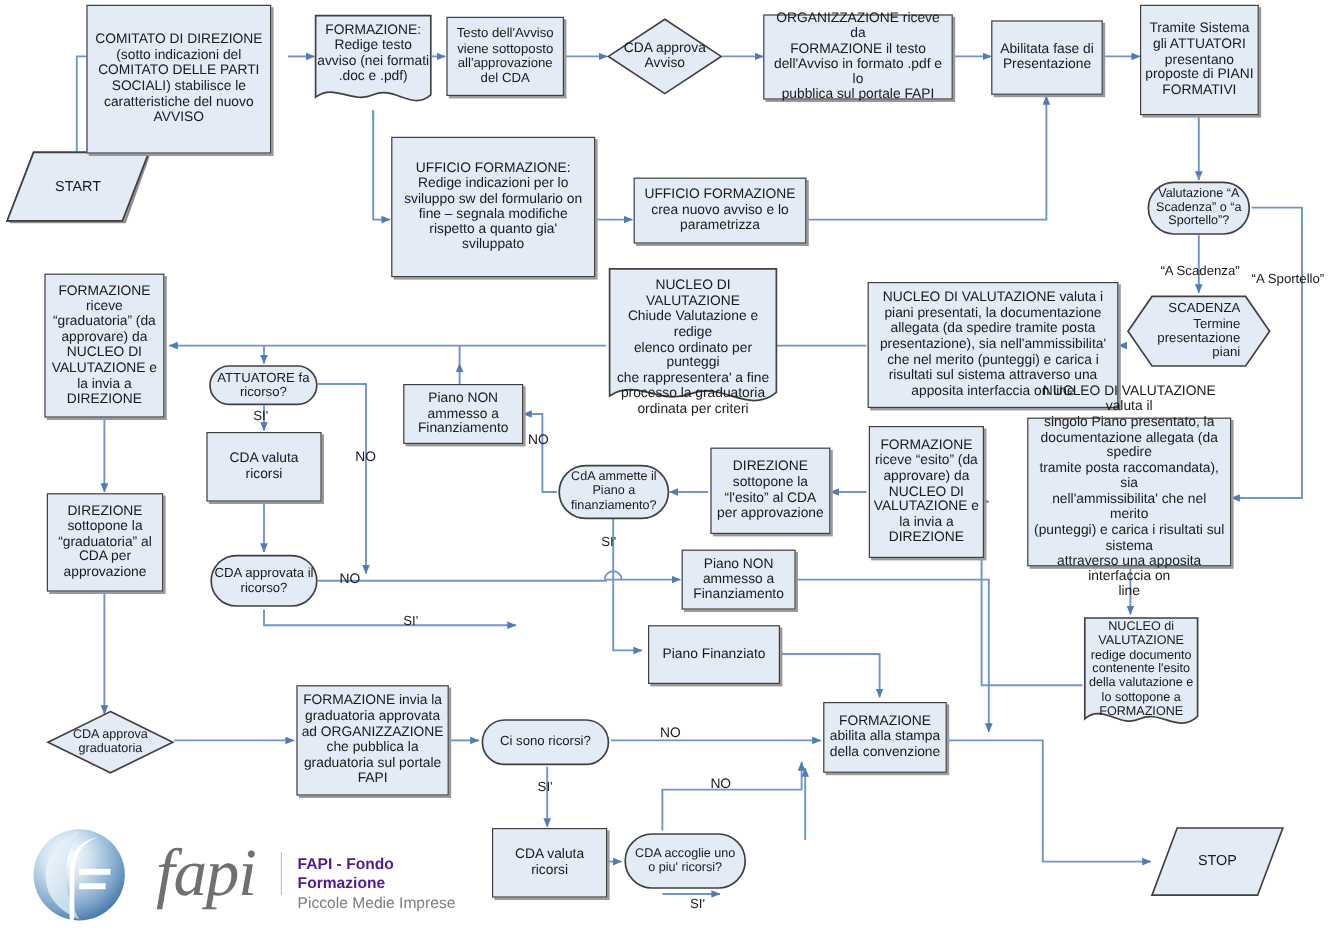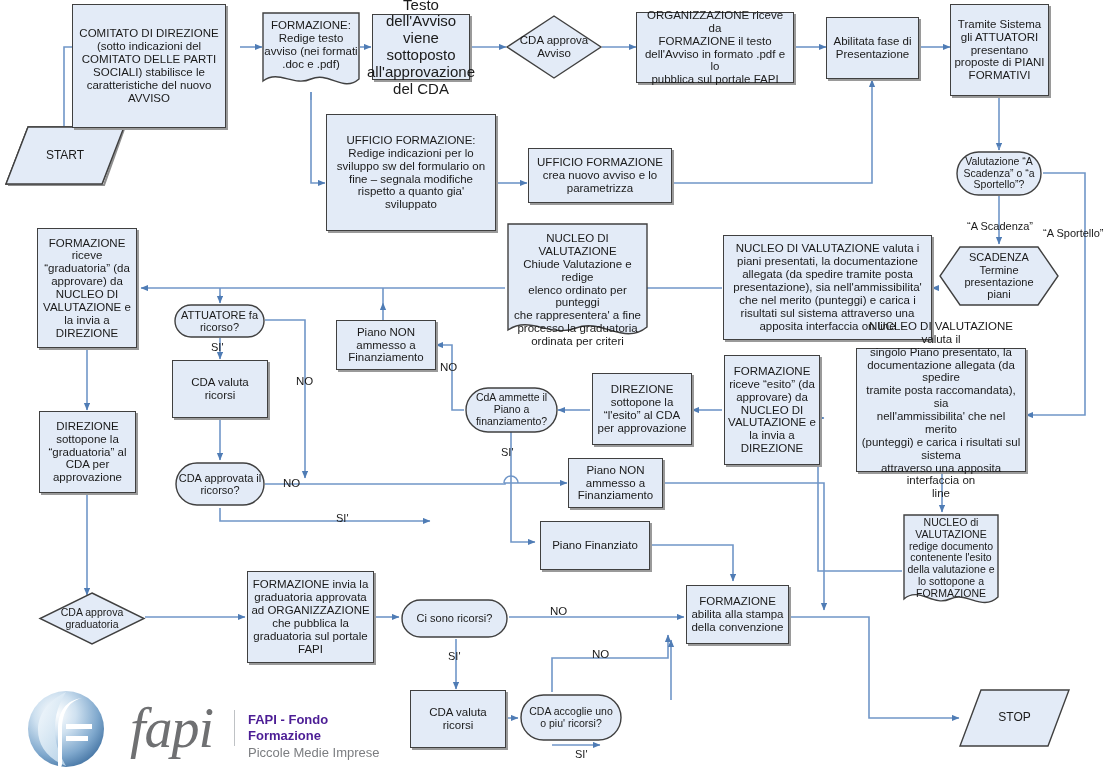--- a/index.html
+++ b/index.html
@@ -154,21 +154,21 @@
   <div class="shapewrap" style="left:261px;top:11px;width:100px;height:82px;">
     <svg viewBox="0 0 100 82" width="100" height="82">
       <path d="M2,2 L98,2 L98,68 C82,82 68,60 50,68 C32,76 18,58 2,70 Z" fill="#e3ebf7" stroke="#404040" stroke-width="1.4"></path>
     </svg>
     <div class="lbl" style="font-size:11.5px;align-items:flex-start;padding-top:8px;box-sizing:border-box;">FORMAZIONE:
 Redige testo
 avviso (nei formati
 .doc e .pdf)</div>
   </div>
 
-  <div class="node rect" style="left:372px;top:14px;width:98px;height:66px;font-size:15px;">
+  <div class="node rect" style="left:372px;top:14px;width:98px;height:66px;font-size:11px;">
     <span class="txt">Testo dell'Avviso
 viene sottoposto
 all'approvazione
 del CDA</span>
   </div>
 
   <div class="shapewrap" style="left:505px;top:14px;width:98px;height:66px;">
     <svg viewBox="0 0 98 66" width="98" height="66">
       <polygon points="49,2 96,33 49,64 2,33" fill="#e3ebf7" stroke="#404040" stroke-width="1.4"></polygon>
     </svg>
@@ -217,21 +217,21 @@
     </svg>
     <div class="lbl" style="font-size:10.5px;">Valutazione “A
 Scadenza” o “a
 Sportello”?</div>
   </div>
 
   <div class="shapewrap" style="left:938px;top:245px;width:122px;height:62px;">
     <svg viewBox="0 0 122 62" width="122" height="62">
       <polygon points="22,2 100,2 120,31 100,60 22,60 2,31" fill="#e3ebf7" stroke="#404040" stroke-width="1.4"></polygon>
     </svg>
-    <div class="lbl" style="font-size:11px;">SCADENZA
+    <div class="lbl" style="font-size:11px;text-align:right;">SCADENZA
 Termine
 presentazione
 piani</div>
   </div>
 
   <div class="node rect" style="left:723px;top:235px;width:209px;height:105px;font-size:11.5px;">
     <span class="txt">NUCLEO DI VALUTAZIONE valuta i
 piani presentati, la documentazione
 allegata (da spedire tramite posta
 presentazione), sia nell'ammissibilita'

